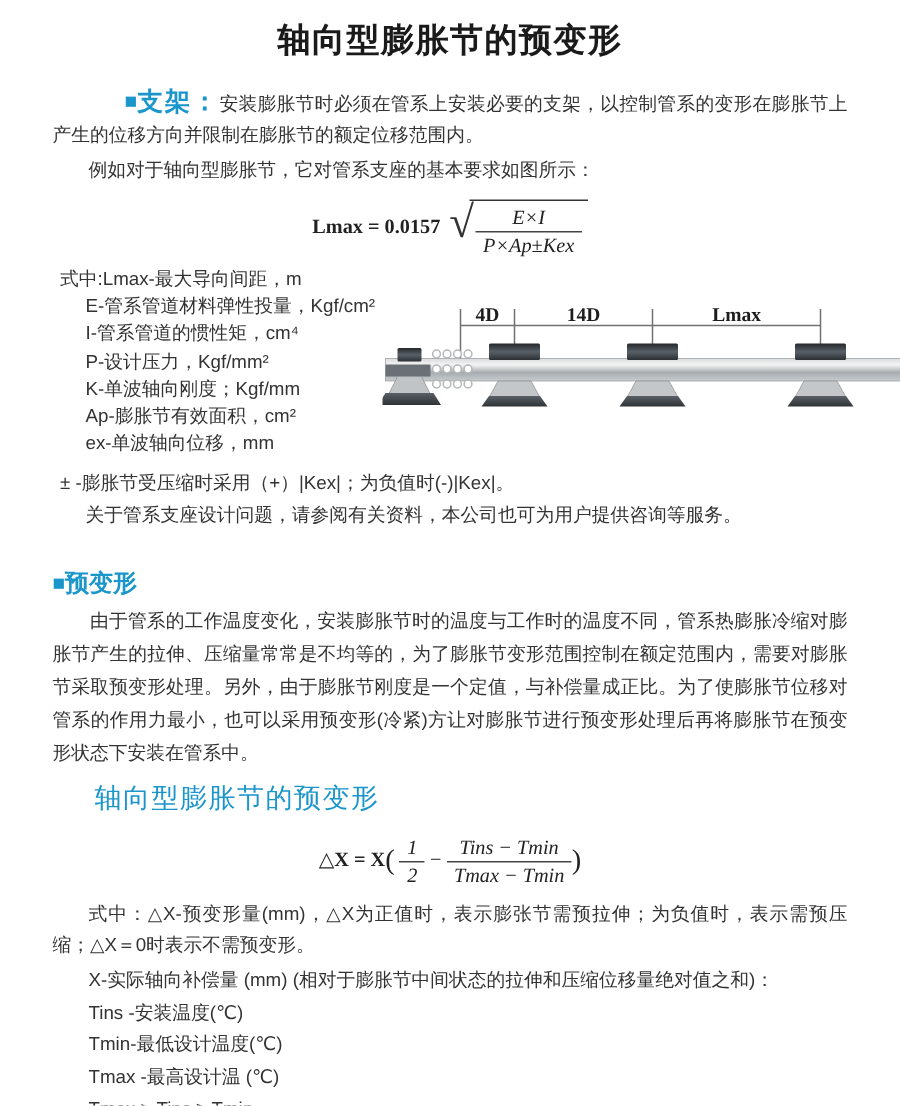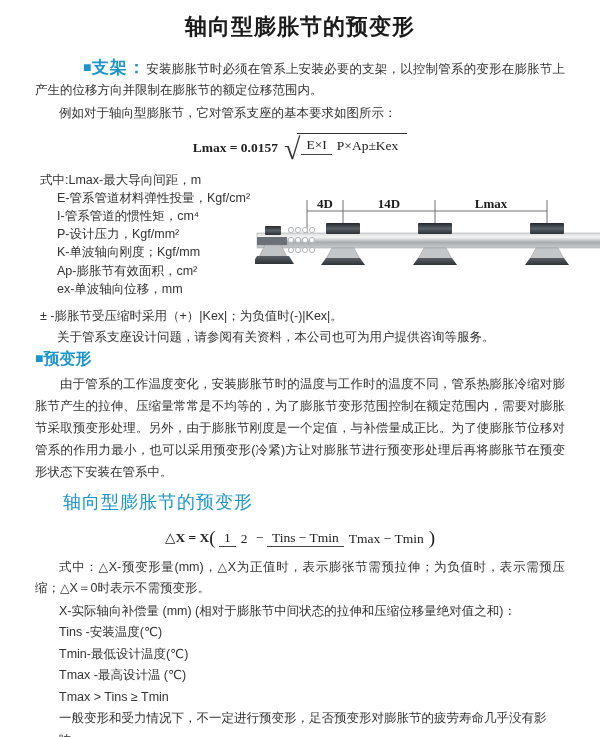--- a/index.html
+++ b/index.html
@@ -18,39 +18,39 @@
   .support-para{text-indent:48px;}
   .sec-bullet{color:#1b96cb;font-style:normal;font-size:14px;vertical-align:1px;}
   .sec-label{color:#1b96cb;font-weight:bold;font-size:17px;letter-spacing:1px;}
   .example-line{margin:2px 0 0;text-indent:24px;line-height:21px;}
 
   
   .formula{text-align:center;font-family:"Liberation Serif","DejaVu Serif",serif;
     font-size:13.5px;color:#222;}
   .formula-lmax{margin:9px 0 6px;}
   .f-bold{font-weight:bold;font-style:normal;}
-  .frac{display:inline-flex;flex-direction:row;vertical-align:middle;
-    text-align:center;line-height:1.15;}
+  .frac{display:inline-flex;flex-direction:column;vertical-align:middle;
+    text-align:center;line-height:1.15;font-style:italic;}
   .frac .num{border-bottom:1px solid #444;padding:0 5px 1px;}
   .frac .den{padding:1px 5px 0;}
   .sqrt{display:inline-flex;align-items:flex-start;vertical-align:middle;margin-left:6px;}
   .sqrt-sign{font-size:30px;line-height:1.05;font-weight:400;margin-right:-3px;color:#333;}
   .radicand{border-top:1.5px solid #333;padding:3px 4px 0;}
   .bigparen{font-size:19px;vertical-align:-2px;font-style:normal;}
 
   
   .def-area{position:relative;margin-top:6px;min-height:128px;}
   ul.def-list{list-style:none;margin:0;padding:0;width:270px;}
   ul.def-list li{line-height:18.2px;padding-left:22px;white-space:nowrap;}
   ul.def-list li.first{padding-left:5px;}
   .diagram-box{position:absolute;left:220px;top:26px;width:357px;height:86px;}
   .pm-note{margin-top:7px;padding-left:5px;line-height:20px;}
   .service-note{margin-top:1px;padding-left:22px;line-height:20px;}
 
-  .section-heading{margin:2px 0 3px;color:#1b96cb;font-size:16px;font-weight:bold;font-family:Liberation Mono, monospace;}
+  .section-heading{margin:26px 0 3px;color:#1b96cb;font-size:16px;font-weight:bold;font-family:Liberation Mono, monospace;}
   .section-heading .sec-bullet{font-size:14px;}
   .pre-body{text-indent:25px;line-height:22px;}
   .sub-heading{margin:7px 0 0 28px;color:#1b96cb;font-size:18px;font-weight:normal;letter-spacing:1px;}
   .formula-dx{margin:13px 0 8px;}
   .explain-para{text-indent:24px;line-height:21px;}
   ul.plain-list{list-style:none;margin:2px 0 0;padding:0 0 0 24px;}
   ul.plain-list li{line-height:21.5px;}
 
   svg text.dim-label{font-family:"Liberation Serif","DejaVu Serif",serif;
     font-weight:bold;font-size:13px;fill:#1d1d1d;}

